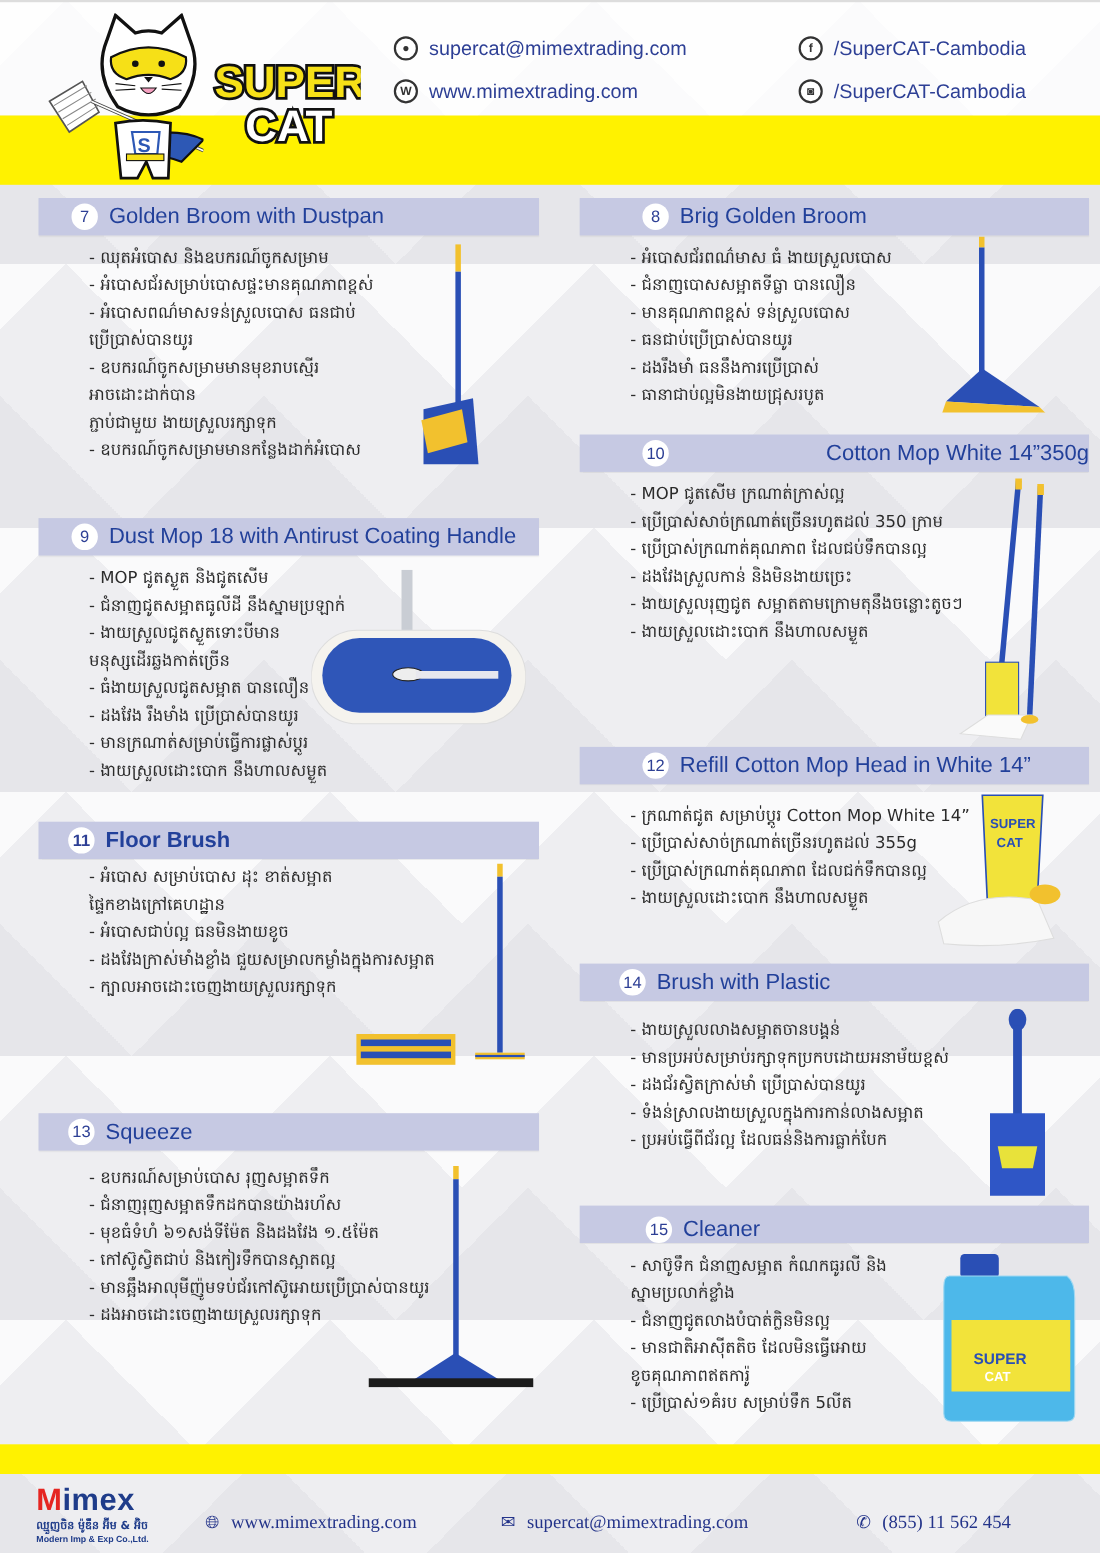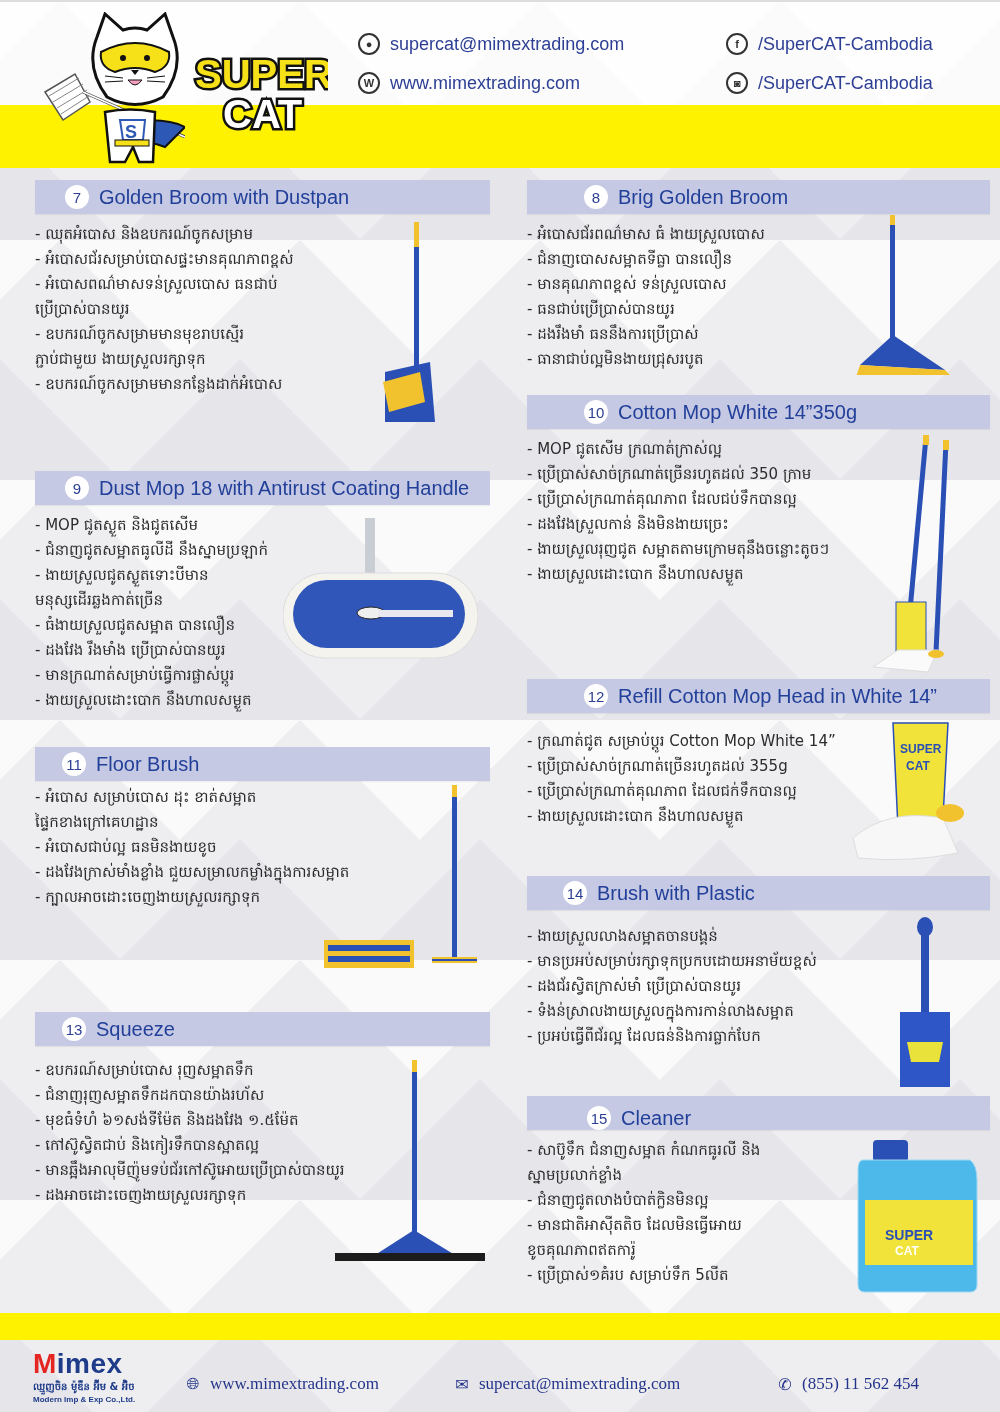--- a/index.html
+++ b/index.html
@@ -37,21 +37,21 @@
     height: 34px; background: #c6c9e3;
     display: flex; align-items: center;
     box-shadow: 0 1px 1px rgba(0,0,0,0.05);
   }
   .num {
     width: 24px; height: 24px; border-radius: 50%; background: #fff;
     color: #2d3f95; font-size: 15px; font-family: "Liberation Sans", sans-serif;
     display: flex; align-items: center; justify-content: center; margin-right: 10px;
   }
   .sec-title { color: #22409a; font-size: 20px; font-family: "Liberation Sans", sans-serif; }
-  .bullets { list-style: none; padding-top: 8px; }
+  .bullets { list-style: none; padding-top: 8px; margin-left: 46px; }
   .bullets li { font-size: 15px; line-height: 25px; color: #2b2b2b; font-family: "DejaVu Sans", sans-serif; }
   .product { position: absolute; }
 
   
   .footer-yellow { position: absolute; left: 0; top: 1313px; width: 1000px; height: 27px; background: #fff200; }
   .footer { position: absolute; left: 0; top: 1340px; width: 1000px; height: 70px; }
   .mimex-logo { position: absolute; left: 33px; top: 8px; }
   .mimex-word { font-family: "Liberation Sans", sans-serif; font-weight: bold; font-size: 28px; color: #1f3c8a; letter-spacing: 0.5px; }
   .mimex-word .m { color: #e52521; }
   .mimex-kh { font-size: 10px; color: #1f3c8a; font-weight: bold; }
@@ -118,20 +118,21 @@
     <div class="sec-head" style="padding-left:30px;">
       <span class="num">7</span>
       <span class="sec-title">Golden Broom with Dustpan</span>
     </div>
     <ul class="bullets">
       <li>- ឈុតអំបោស និងឧបករណ៍ចូកសម្រាម</li>
       <li>- អំបោសជ័រសម្រាប់បោសផ្ទះមានគុណភាពខ្ពស់</li>
       <li>- អំបោសពណ៌មាសទន់ស្រួលបោស ធនជាប់</li>
       <li>ប្រើប្រាស់បានយូរ</li>
       <li>- ឧបករណ៍ចូកសម្រាមមានមុខរាបស្មើរ</li>
+      <li>អាចដោះដាក់បាន</li>
       <li>ភ្ជាប់ជាមួយ ងាយស្រួលរក្សាទុក</li>
       <li>- ឧបករណ៍ចូកសម្រាមមានកន្លែងដាក់អំបោស</li>
     </ul>
   </div>
   <svg class="product" style="left:375px; top:222px;" width="70" height="205">
     <rect x="39" y="0" width="5" height="25" fill="#f2c12e"></rect>
     <rect x="39" y="25" width="5" height="140" fill="#2a4fb5"></rect>
     <path d="M10 150 L55 140 L60 200 L10 200 Z" fill="#2a4fb5"></path>
     <path d="M8 160 L45 150 L50 180 L14 190 Z" fill="#f2c12e"></path>
   </svg>
@@ -151,21 +152,21 @@
     </ul>
   </div>
   <svg class="product" style="left:855px; top:215px;" width="100" height="160">
     <rect x="35" y="0" width="5" height="10" fill="#f2c12e"></rect>
     <rect x="35" y="10" width="5" height="115" fill="#2a4fb5"></rect>
     <path d="M38 120 L5 150 L90 155 Z" fill="#2a4fb5"></path>
     <path d="M5 150 L90 155 L100 165 L0 165 Z" fill="#f2c12e"></path>
   </svg>
 
   <div class="section" style="left:527px; top:395px; width:463px;">
-    <div class="sec-head" style="padding-left:57px;">
+    <div class="sec-head" style="padding-left:57px;justify-content:space-between;">
       <span class="num">10</span>
       <span class="sec-title">Cotton Mop White 14”350g</span>
     </div>
     <ul class="bullets">
       <li>- MOP ជូតសើម ក្រណាត់ក្រាស់ល្អ</li>
       <li>- ប្រើប្រាស់សាច់ក្រណាត់ច្រើនរហូតដល់ 350 ក្រាម</li>
       <li>- ប្រើប្រាស់ក្រណាត់គុណភាព ដែលជប់ទឹកបានល្អ</li>
       <li>- ដងវែងស្រួលកាន់ និងមិនងាយច្រេះ</li>
       <li>- ងាយស្រួលរុញជូត សម្អាតតាមក្រោមតុនឹងចន្លោះតូចៗ</li>
       <li>- ងាយស្រួលដោះបោក នឹងហាលសម្ងួត</li>
@@ -219,21 +220,21 @@
   </div>
   <svg class="product" style="left:848px; top:718px;" width="125" height="145">
     <path d="M45 5 L100 5 L95 100 L50 110 Z" fill="#f2e33a" stroke="#2a4fb5" stroke-width="1.5"></path>
     <text x="52" y="35" font-family="Liberation Sans, sans-serif" font-weight="bold" font-size="12" fill="#2a4fb5">SUPER</text>
     <text x="58" y="52" font-family="Liberation Sans, sans-serif" font-weight="bold" font-size="12" fill="#2a4fb5">CAT</text>
     <path d="M5 120 Q40 90 95 100 L110 135 Q60 145 10 140 Z" fill="#f7f7f7" stroke="#ddd"></path>
     <ellipse cx="102" cy="95" rx="14" ry="9" fill="#f2c12e"></ellipse>
   </svg>
 
   <div class="section" style="left:35px; top:747px; width:455px;">
-    <div class="sec-head" style="padding-left:27px;">
+    <div class="sec-head" style="padding-left:27px;font-weight:bold;">
       <span class="num">11</span>
       <span class="sec-title">Floor Brush</span>
     </div>
     <ul class="bullets" style="padding-top:4px;">
       <li>- អំបោស សម្រាប់បោស ដុះ ខាត់សម្អាត</li>
       <li>ផ្ទៃកខាងក្រៅគេហដ្ឋាន</li>
       <li>- អំបោសជាប់ល្អ ធនមិនងាយខូច</li>
       <li>- ដងវែងក្រាស់មាំងខ្លាំង ជួយសម្រាលកម្លាំងក្នុងការសម្អាត</li>
       <li>- ក្បាលអាចដោះចេញងាយស្រួលរក្សាទុក</li>
     </ul>

